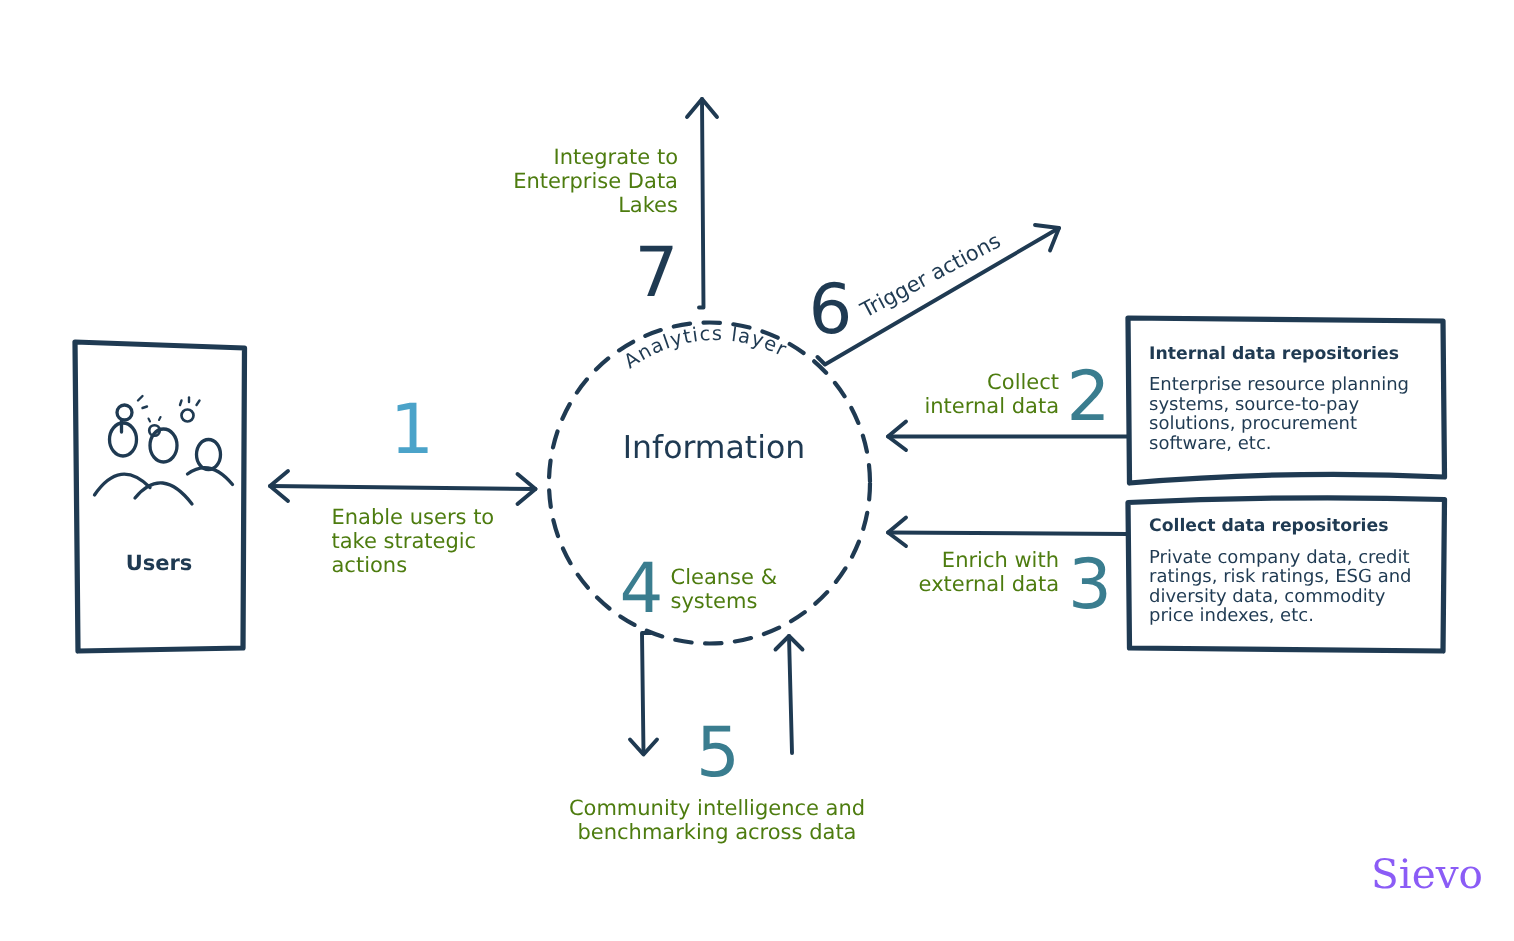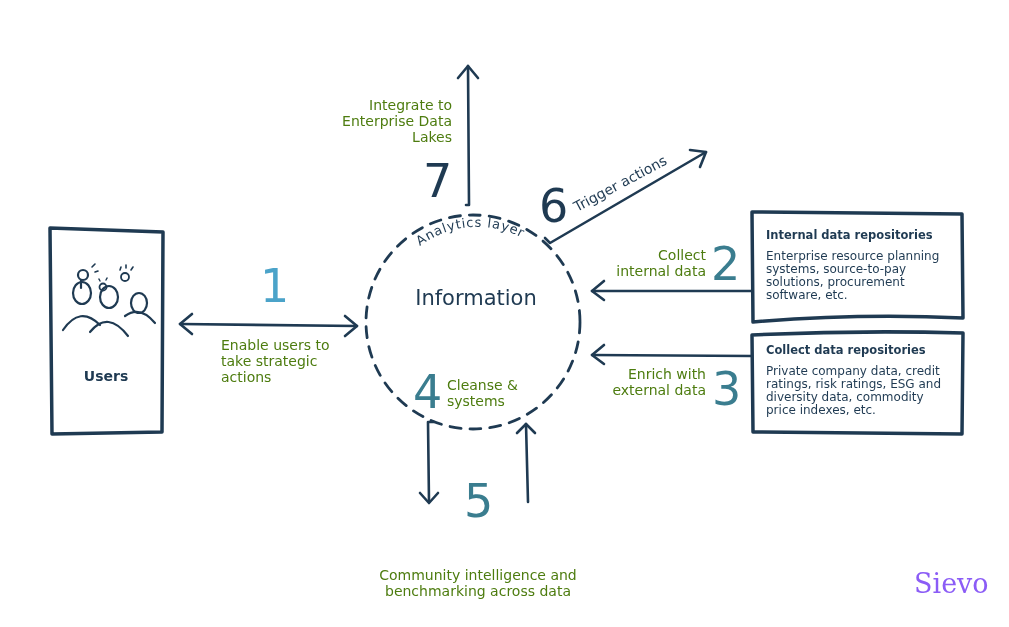--- a/index.html
+++ b/index.html
@@ -2,21 +2,21 @@
 <html><head>
 <meta charset="utf-8">
 <style>
   html, body { margin: 0; padding: 0; background: #ffffff; }
   body { width: 1009px; height: 627px; position: relative; overflow: hidden;
          font-family: "Liberation Sans", sans-serif; color: #1f3a52; }
   svg.lines { position: absolute; left: 0; top: 0; width: 1009px; height: 627px; }
   .num { position: absolute; font-family: "DejaVu Sans", sans-serif; font-weight: normal; font-size: 46px; line-height: 1; }
   .lbl { position: absolute; font-family: "DejaVu Sans", sans-serif; font-size: 14px; line-height: 16px; color: #4d7c0f; }
   .right { text-align: right; }
-  .center { text-align: center; margin-top: 36px; }
+  .center { text-align: center; }
   .hub { position: absolute; left: 370px; top: 286px; width: 212px; text-align: center;
          font-family: "DejaVu Sans", sans-serif; font-size: 21px; line-height: 24px; color: #1f3a52; }
   .repo { position: absolute; font-family: "DejaVu Sans", sans-serif; color: #1f3a52; }
   .repo .title { font-size: 11.5px; font-weight: bold; line-height: 14px; margin-bottom: 8px; }
   .repo .desc { font-size: 12px; line-height: 13px; }
   .users-label { position: absolute; left: 52px; top: 368px; width: 108px; text-align: center;
                  font-family: "DejaVu Sans", sans-serif; font-size: 14px; font-weight: bold; color: #1f3a52; }
   .logo { position: absolute; left: 914px; top: 568px; font-family: "DejaVu Serif", serif; 
           font-size: 27px; color: #8b5cf6; }
 </style>

